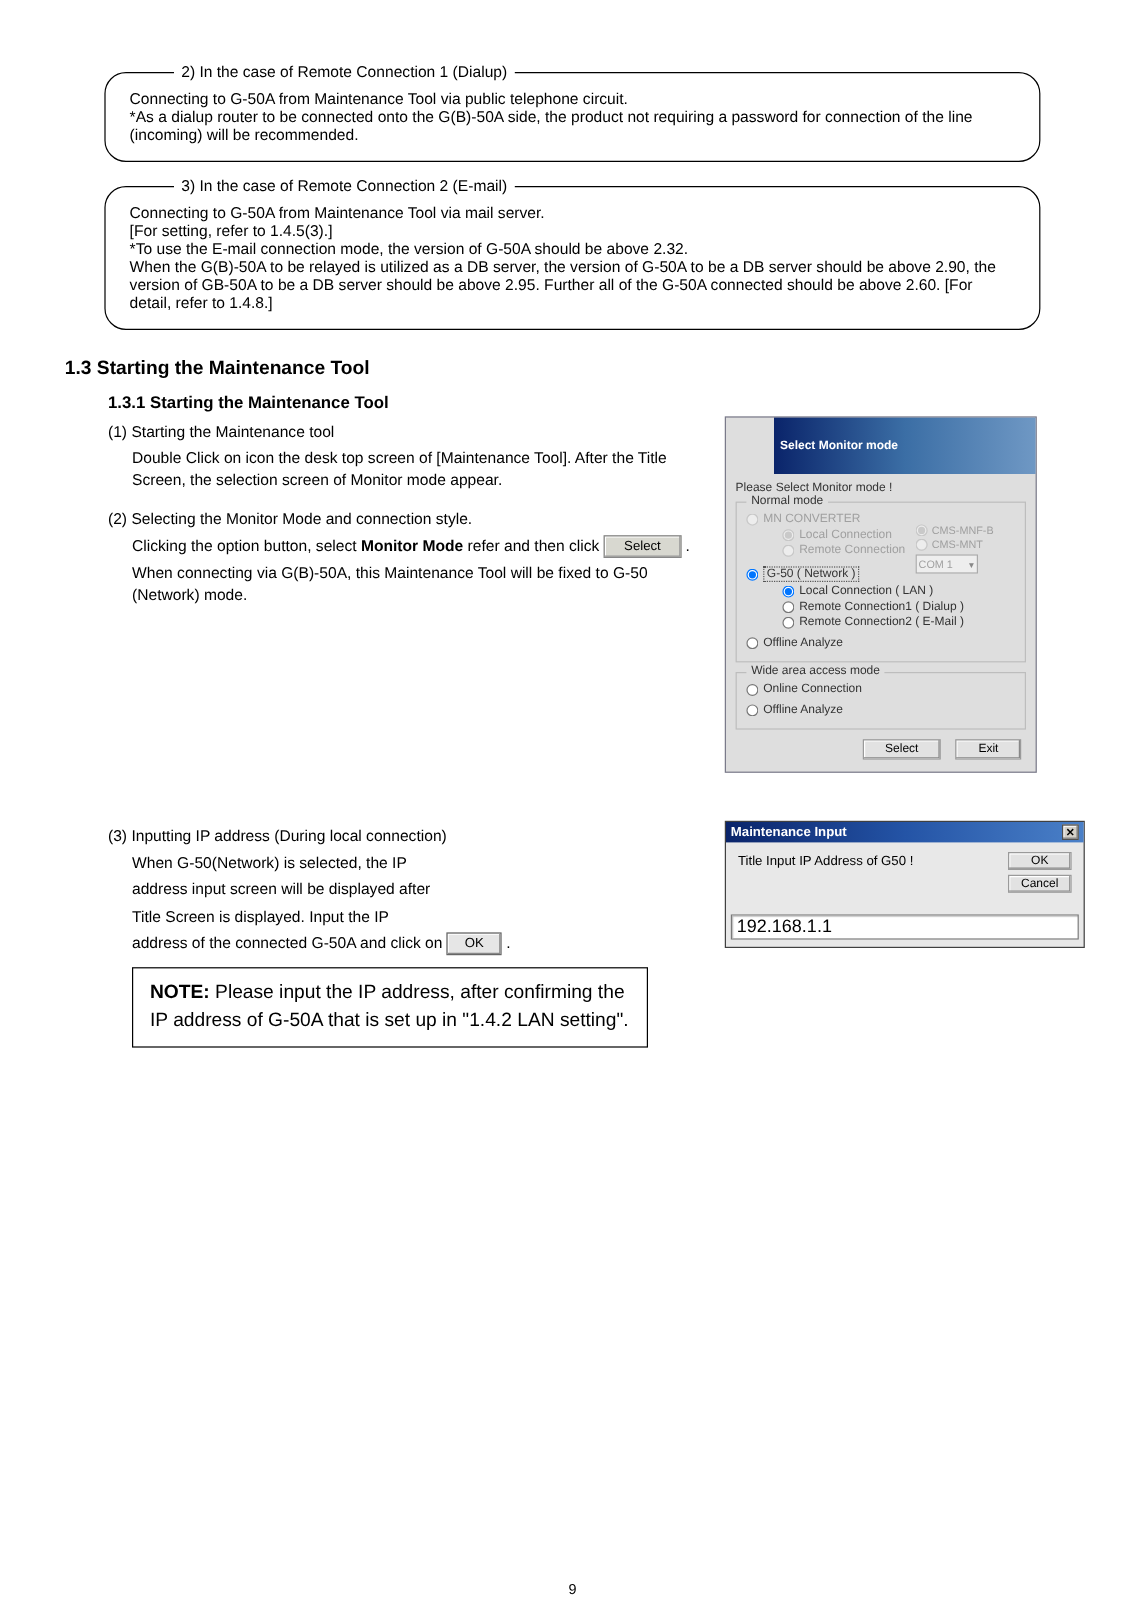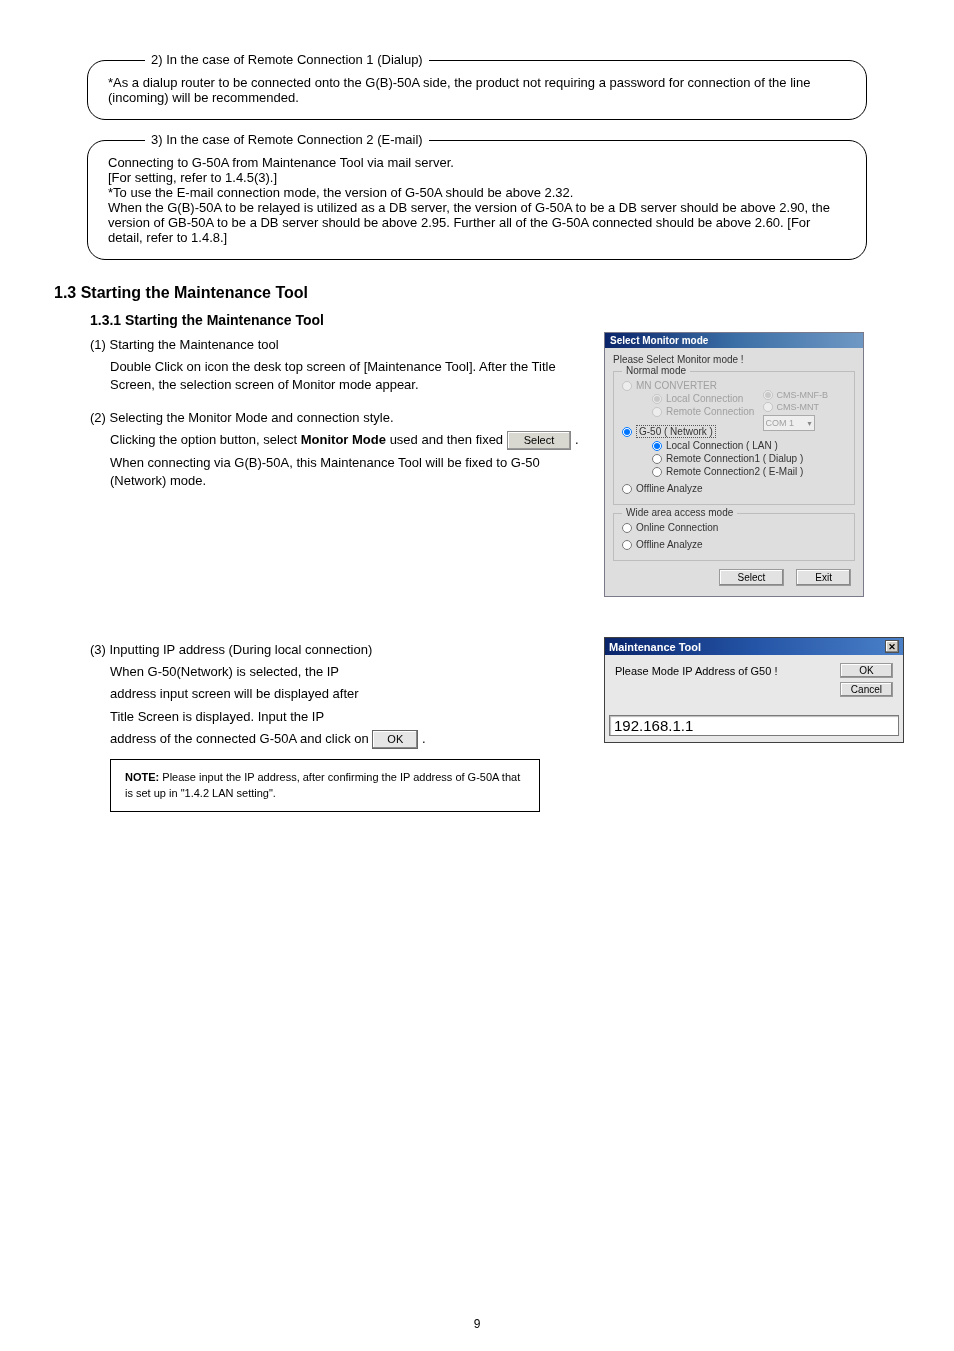--- a/index.html
+++ b/index.html
@@ -68,44 +68,45 @@
     display: flex;
     gap: 20px;
   }
   .left-col { flex: 1; }
   .right-col { width: 300px; }
   .note-box {
     border: 1px solid #000;
     padding: 10px 14px;
     margin: 10px 0 0 60px;
     width: 430px;
-    font-size: 11px;
+    font-size: 16px;
     line-height: 1.4;
   }
   .note-box .nlabel { font-weight: bold; }
 
   
   .dlg-monitor {
     width: 260px;
     background: #dedede;
     border: 1px solid #7a7a8a;
     font-family: Tahoma, sans-serif;
     font-size: 10px;
     color: #333;
     margin-bottom: 30px;
   }
   .dlg-titlebar {
     background: linear-gradient(to right,#0a246a,#3b6ea5,#6f98c4);
     color: #fff;
     font-size: 10px;
     font-weight: bold;
-    padding: 2px 5px;
+    padding: 18px 5px;
     display: flex;
     justify-content: space-between;
     align-items: center;
+    margin-left: 40px;
   }
   .dlg-body {
     padding: 6px 8px 10px 8px;
   }
   .dlg-body .msg { margin-bottom: 6px; }
   .fieldset {
     border: 1px solid #bdbdbd;
     padding: 6px 8px 8px 8px;
     margin-bottom: 8px;
     position: relative;
@@ -229,20 +230,21 @@
   }
   .mn-block { position: relative; }
 </style>
 </head>
 <body>
 
 <div class="page">
 
   <div class="rounded-box">
     <span class="lbl">2) In the case of Remote Connection 1 (Dialup)</span>
+    <p>Connecting to G-50A from Maintenance Tool via public telephone circuit.</p>
     <p>*As a dialup router to be connected onto the G(B)-50A side, the product not requiring a password for connection of the line (incoming) will be recommended.</p>
   </div>
 
   <div class="rounded-box">
     <span class="lbl">3) In the case of Remote Connection 2 (E-mail)</span>
     <p>Connecting to G-50A from Maintenance Tool via mail server.</p>
     <p>[For setting, refer to 1.4.5(3).]</p>
     <p>*To use the E-mail connection mode, the version of G-50A should be above 2.32.</p>
     <p> When the G(B)-50A to be relayed is utilized as a DB server, the version of G-50A to be a DB server should be above 2.90, the version of GB-50A to be a DB server should be above 2.95. Further all of the G-50A connected should be above 2.60. [For detail, refer to 1.4.8.]</p>
   </div>
@@ -252,21 +254,21 @@
 
   <div class="two-col">
     <div class="left-col">
       <p class="paragraph" style="margin-left:40px;font-weight:normal;">(1) Starting the Maintenance tool</p>
       <p class="paragraph">Double Click on icon                     the desk top screen of [Maintenance Tool]. After the Title Screen, the selection screen of Monitor mode appear.</p>
 
       <p class="paragraph" style="margin-left:40px; margin-top:14px;">(2) Selecting the Monitor Mode and connection style.</p>
       <p class="paragraph">
         <span>Clicking the option button, select </span>
         <b>Monitor Mode</b>
-        <span> used and then fixed </span>
+        <span> refer and then click </span>
         <span class="btn-inline">Select</span>
         <span>.</span>
       </p>
       <p class="paragraph">When connecting via G(B)-50A, this Maintenance Tool will be fixed to G-50 (Network) mode.</p>
     </div>
 
     <div class="right-col">
 
       <div class="dlg-monitor">
         <div class="dlg-titlebar">
@@ -367,25 +369,25 @@
       <div class="note-box">
         <span class="nlabel">NOTE:</span>
         <span>Please input the IP address, after confirming the IP address of G-50A that is set up in "1.4.2 LAN setting".</span>
       </div>
     </div>
 
     <div class="right-col">
 
       <div class="dlg-ip">
         <div class="dlg-titlebar2">
-          <span>Maintenance Tool</span>
+          <span>Maintenance Input</span>
           <span class="close-x">✕</span>
         </div>
         <div class="dlg-ip-body">
-          <div class="msg2">Please Mode IP Address of G50 !</div>
+          <div class="msg2">Title Input IP Address of G50 !</div>
           <div class="dlg-ip-buttons">
             <button class="win-btn" style="padding:1px 14px;">OK</button>
             <button class="win-btn" style="padding:1px 10px;">Cancel</button>
           </div>
         </div>
         <input type="text" value="192.168.1.1" style="">
       </div>
     </div>
   </div>
 

